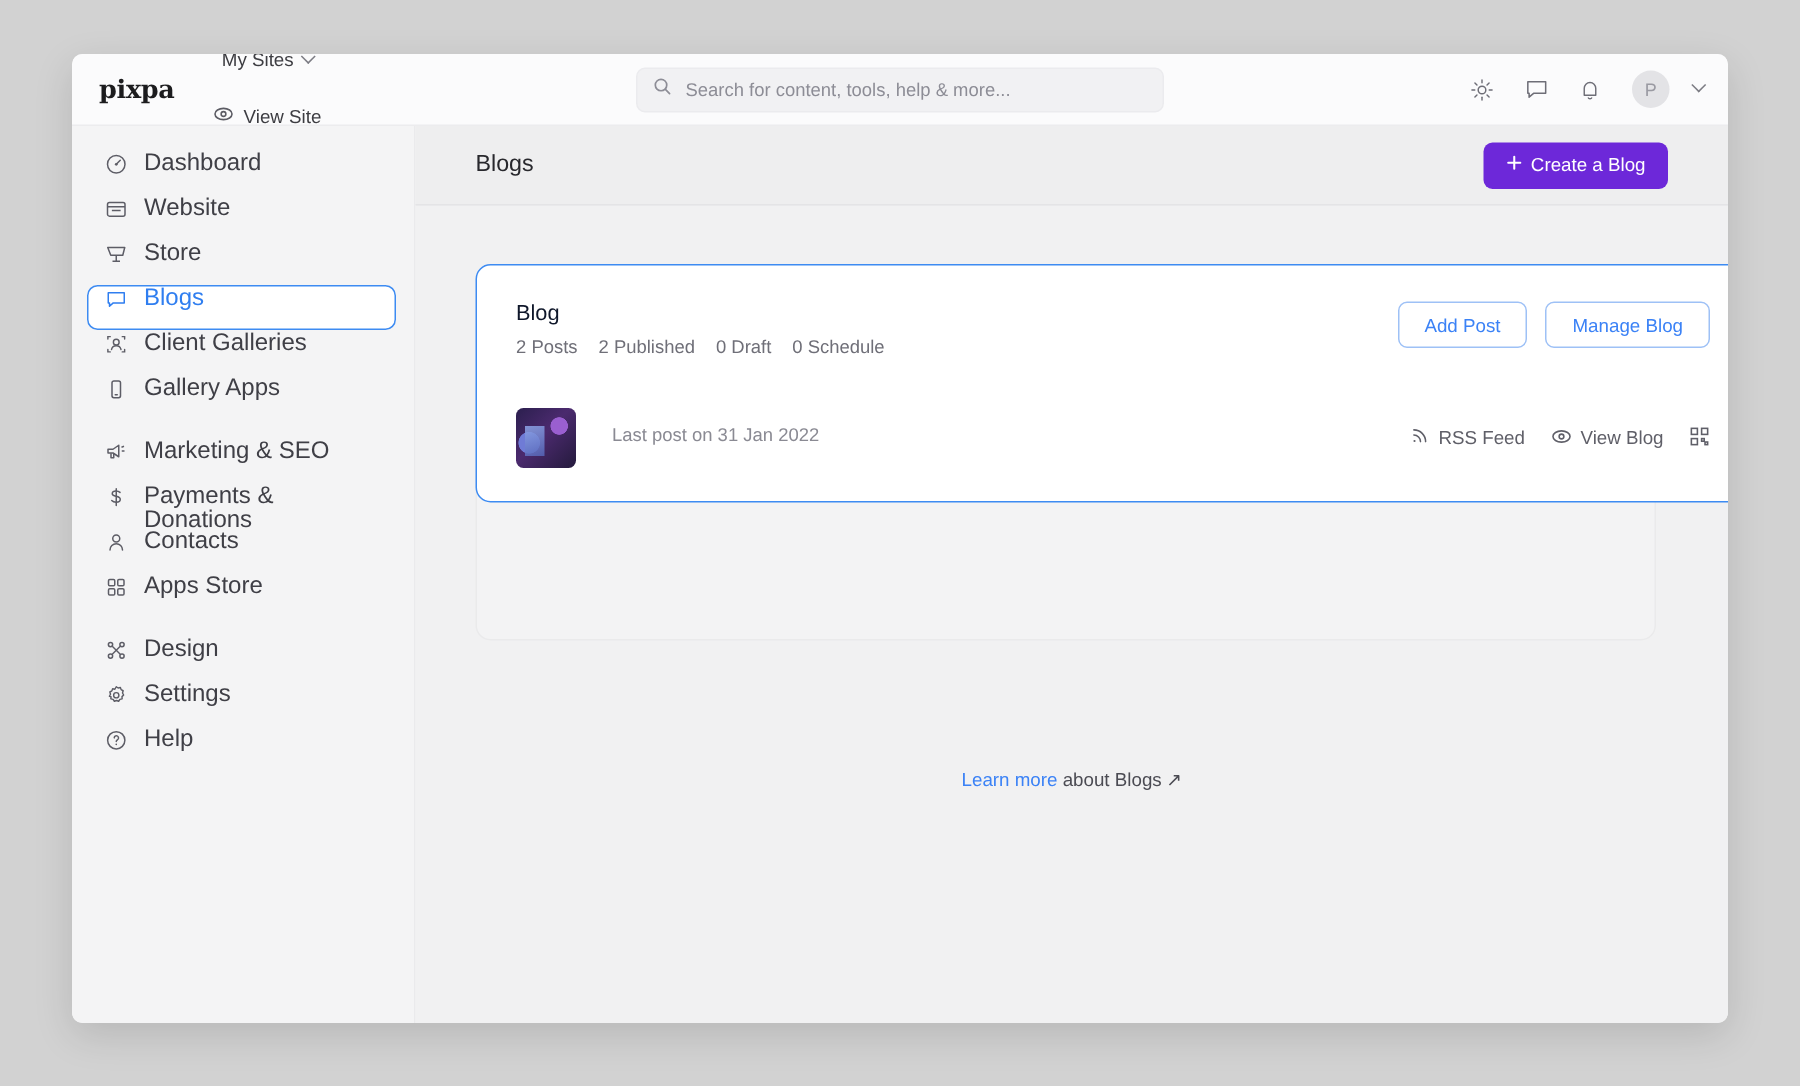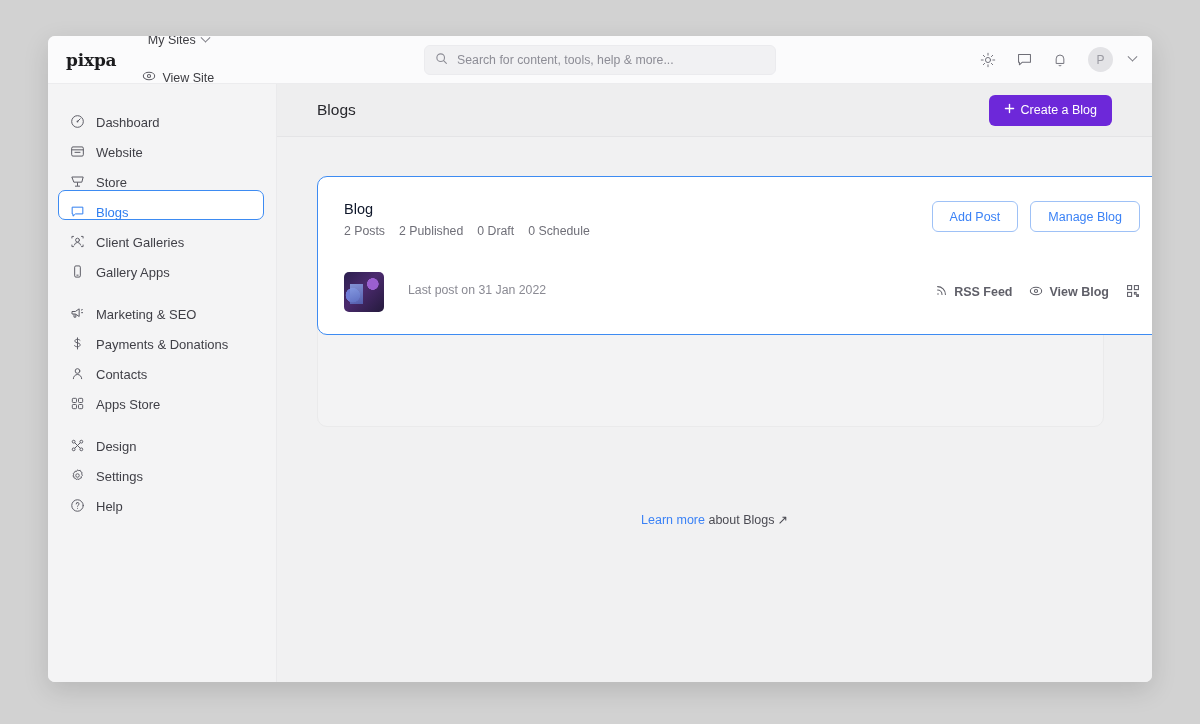--- a/index.html
+++ b/index.html
@@ -120,26 +120,26 @@
   
   .sidebar {
     width: 229px;
     flex: 0 0 229px;
     background: #f4f4f5;
     border-right: 1px solid #eaeaec;
     padding: 16px 12px 0 10px;
   }
   .nav-item {
     display: flex;
-    align-items: flex-end;
+    align-items: flex-start;
     gap: 11px;
     height: 30px;
     padding: 0 10px;
     border-radius: 7px;
-    font-size: 13px;
+    font-size: 16px;
     color: #3f3f46;
     cursor: pointer;
     border: 1.4px solid transparent;
     margin-bottom: 0px;
   }
   .nav-item .nlabel { line-height: 1; }
   .nav-item.selected {
     background: #ffffff;
     border-color: #3d8bf2;
     color: #2f7ef0;
@@ -257,21 +257,21 @@
     max-width: 290px;
   }
   .post-actions {
     margin-left: auto;
     display: flex;
     align-items: center;
     gap: 17px;
     color: #5f5f68;
     font-size: 12.5px;
   }
-  .post-action { display: flex; align-items: center; gap: 6px; cursor: pointer; font-weight: bold; }
+  .post-action { display: flex; align-items: center; gap: 6px; cursor: pointer; }
 
   .learn-more {
     position: absolute;
     left: 0; right: 0;
     top: 375px;
     text-align: center;
     font-size: 12.5px;
     color: #4b4b53;
   }
   .learn-more a { color: #3b82f6; text-decoration: none; cursor: pointer; }

